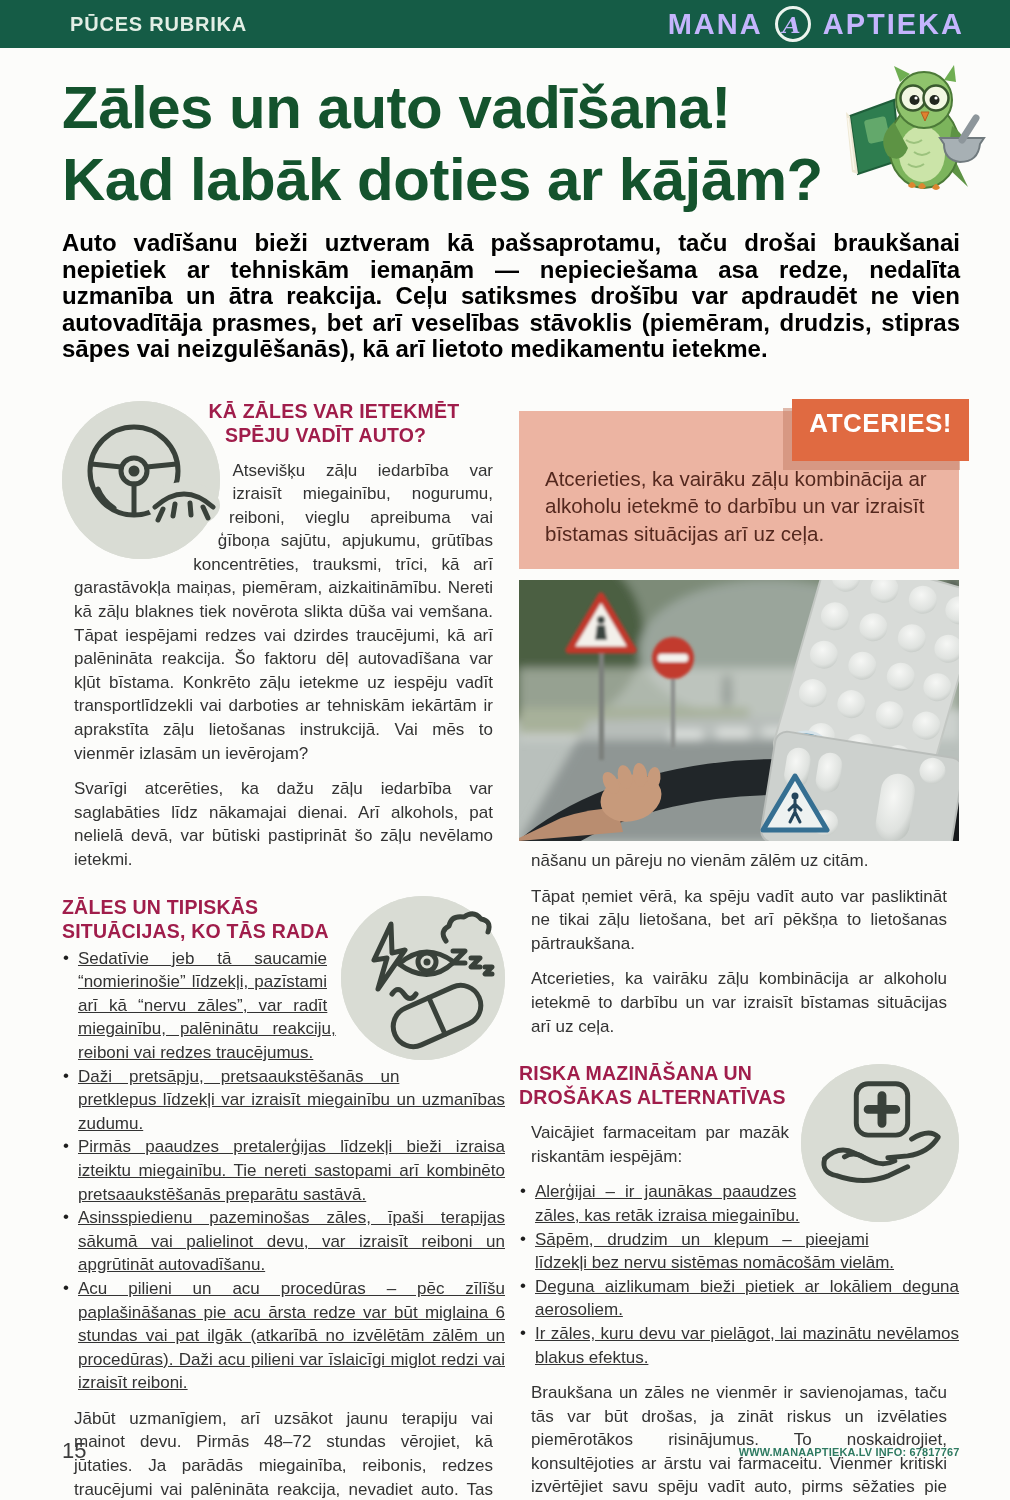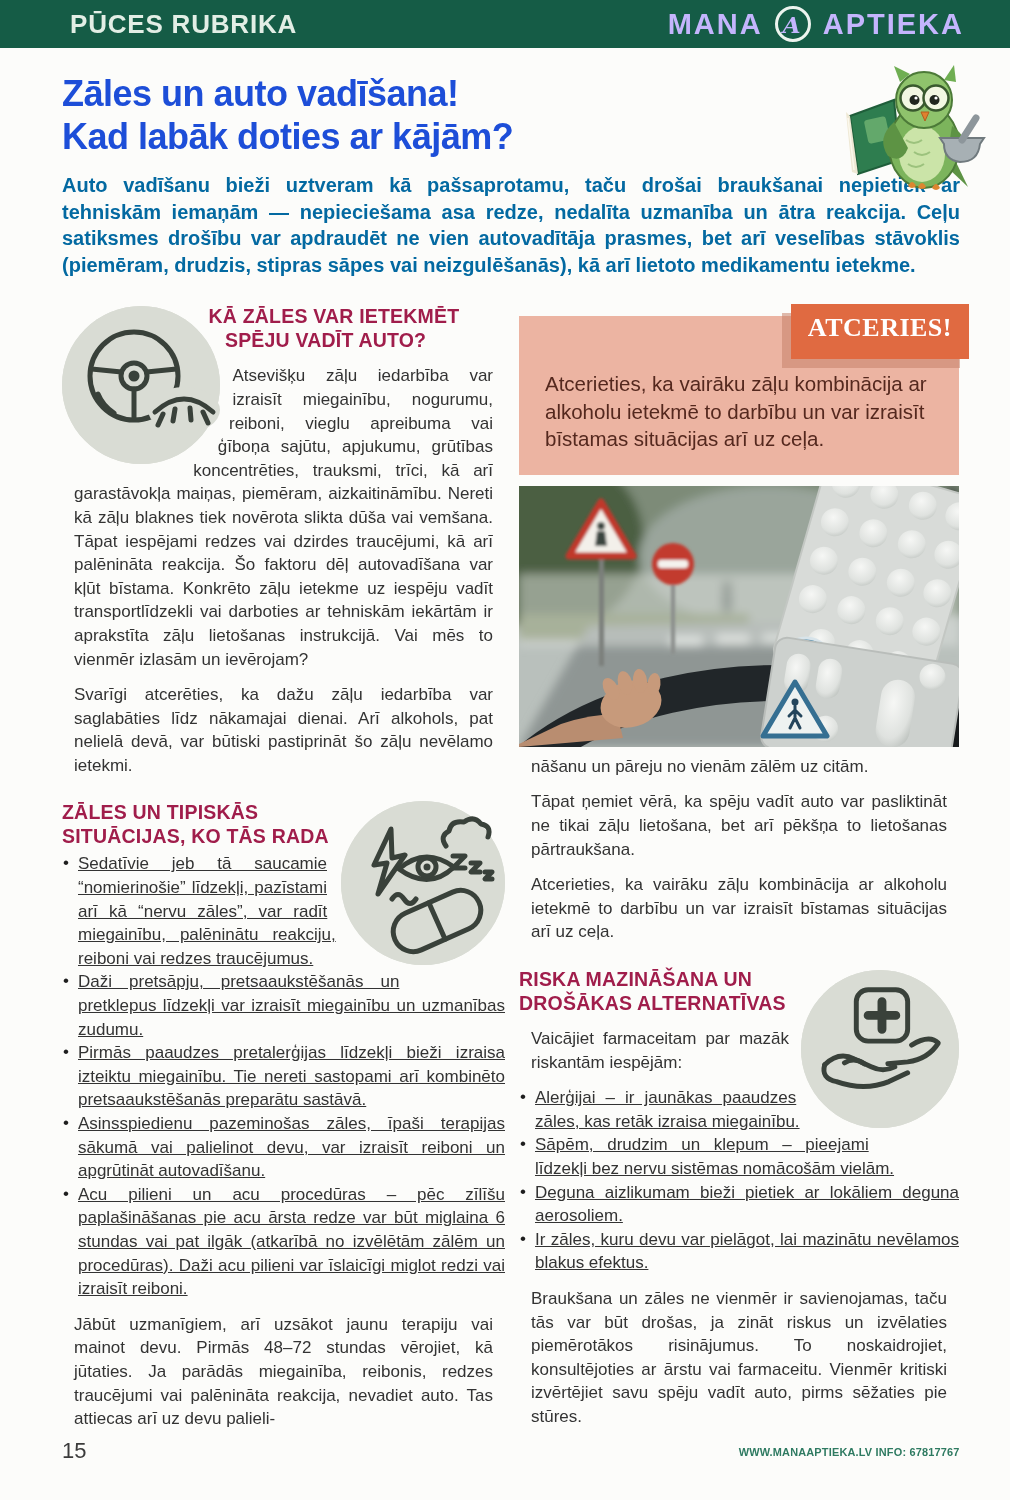--- a/index.html
+++ b/index.html
@@ -6,36 +6,36 @@
   html,body { margin:0; padding:0; background:#ffffff; }
   .page {
     position:relative; width:1010px; height:1500px; overflow:hidden;
     background:#fcfcfa; font-family:"Liberation Sans", sans-serif; color:#333;
   }
   
   .topbar {
     height:48px; background:#155c46; display:flex; align-items:center;
     justify-content:space-between; padding:0 46px 0 70px;
   }
-  .rubric { color:#e2eee5; font-size:26px; font-weight:bold; letter-spacing:.8px; }
+  .rubric { color:#e2eee5; font-size:20px; font-weight:bold; letter-spacing:.8px; }
   .brand { display:flex; align-items:center; gap:9px; color:#c4b5fd; font-size:29px; font-weight:bold; letter-spacing:2px; }
   .brand-badge {
     width:36px; height:36px; border:3px solid #ecf4ee; border-radius:50%;
     display:flex; align-items:center; justify-content:center;
     font-family:"DejaVu Serif", serif; font-style:italic; font-size:23px; margin:0 3px;
   }
   
   .masthead { position:relative; padding:24px 62px 4px; }
-  h1 { margin:0; font-size:36px; line-height:1.2; color:#1d4ed8; font-weight:bold; letter-spacing:-0.5px; }
+  h1 { margin:0; font-size:60px; line-height:1.2; color:#14532d; font-weight:bold; letter-spacing:-0.5px; }
   .h1-line { display:block; }
   .owl { position:absolute; right:22px; top:12px; width:152px; height:136px; }
   
   .intro {
-    margin:10px 50px 6px 62px; color:#0369a1; font-weight:bold;
-    font-size:20px; line-height:26.5px; text-align:justify;
+    margin:10px 50px 16px 62px; color:#000000; font-weight:bold;
+    font-size:24px; line-height:26.5px; text-align:justify;
   }
   
   .columns { display:flex; gap:14px; padding:20px 50px 0 62px; align-items:flex-start; }
   .col-left  { width:443px; }
   .col-right { width:440px; }
   .col p { margin:12px; font-size:17px; line-height:23.6px; color:#333; text-align:justify; }
   h2 { margin:0 0 4px; font-size:19.5px; line-height:24px; color:#a01d4b; font-weight:bold; letter-spacing:.2px; }
   .tl { display:block; }
   .mt { margin-top:23px; }
   .icon-circle { background:#d9dcd4; border-radius:50%; }
@@ -47,23 +47,22 @@
   .bullets li {
     position:relative; padding-left:16px; font-size:17px; line-height:23.6px;
     color:#333; text-align:justify;
   }
   .bullets li::before { content:"•"; position:absolute; left:1px; top:-1px; color:#1e1e1e; }
   
   .reminder { position:relative; margin-top:12px; background:#ecb4a2; padding:54px 24px 22px 26px; }
   .reminder p { font-size:20.5px; line-height:27.5px; color:#54281e; text-align:left; margin:0; }
   .badge {
     position:absolute; top:-12px; right:-10px; background:#e06a41; color:#fff;
-    font-weight:bold; font-size:26px; letter-spacing:.5px; padding:9px 17px 16px;
+    font-weight:bold; font-size:26px; letter-spacing:.5px; padding:9px 17px 22px;
     box-shadow:-9px 9px 0 rgba(199,130,105,.55);
-    font-family:Liberation Serif, serif;
   }
   
   .photo { display:block; margin-top:11px; width:440px; height:261px; background:#9aa59c; }
   
   .pagenum { position:absolute; left:62px; bottom:36px; font-size:22px; color:#3b3b3b; }
   .footlink {
     position:absolute; right:50px; bottom:42px; font-size:11.5px; font-weight:bold;
     color:#2e7a61; letter-spacing:.2px; transform:scaleX(.95); transform-origin:right;
   }
 </style>

